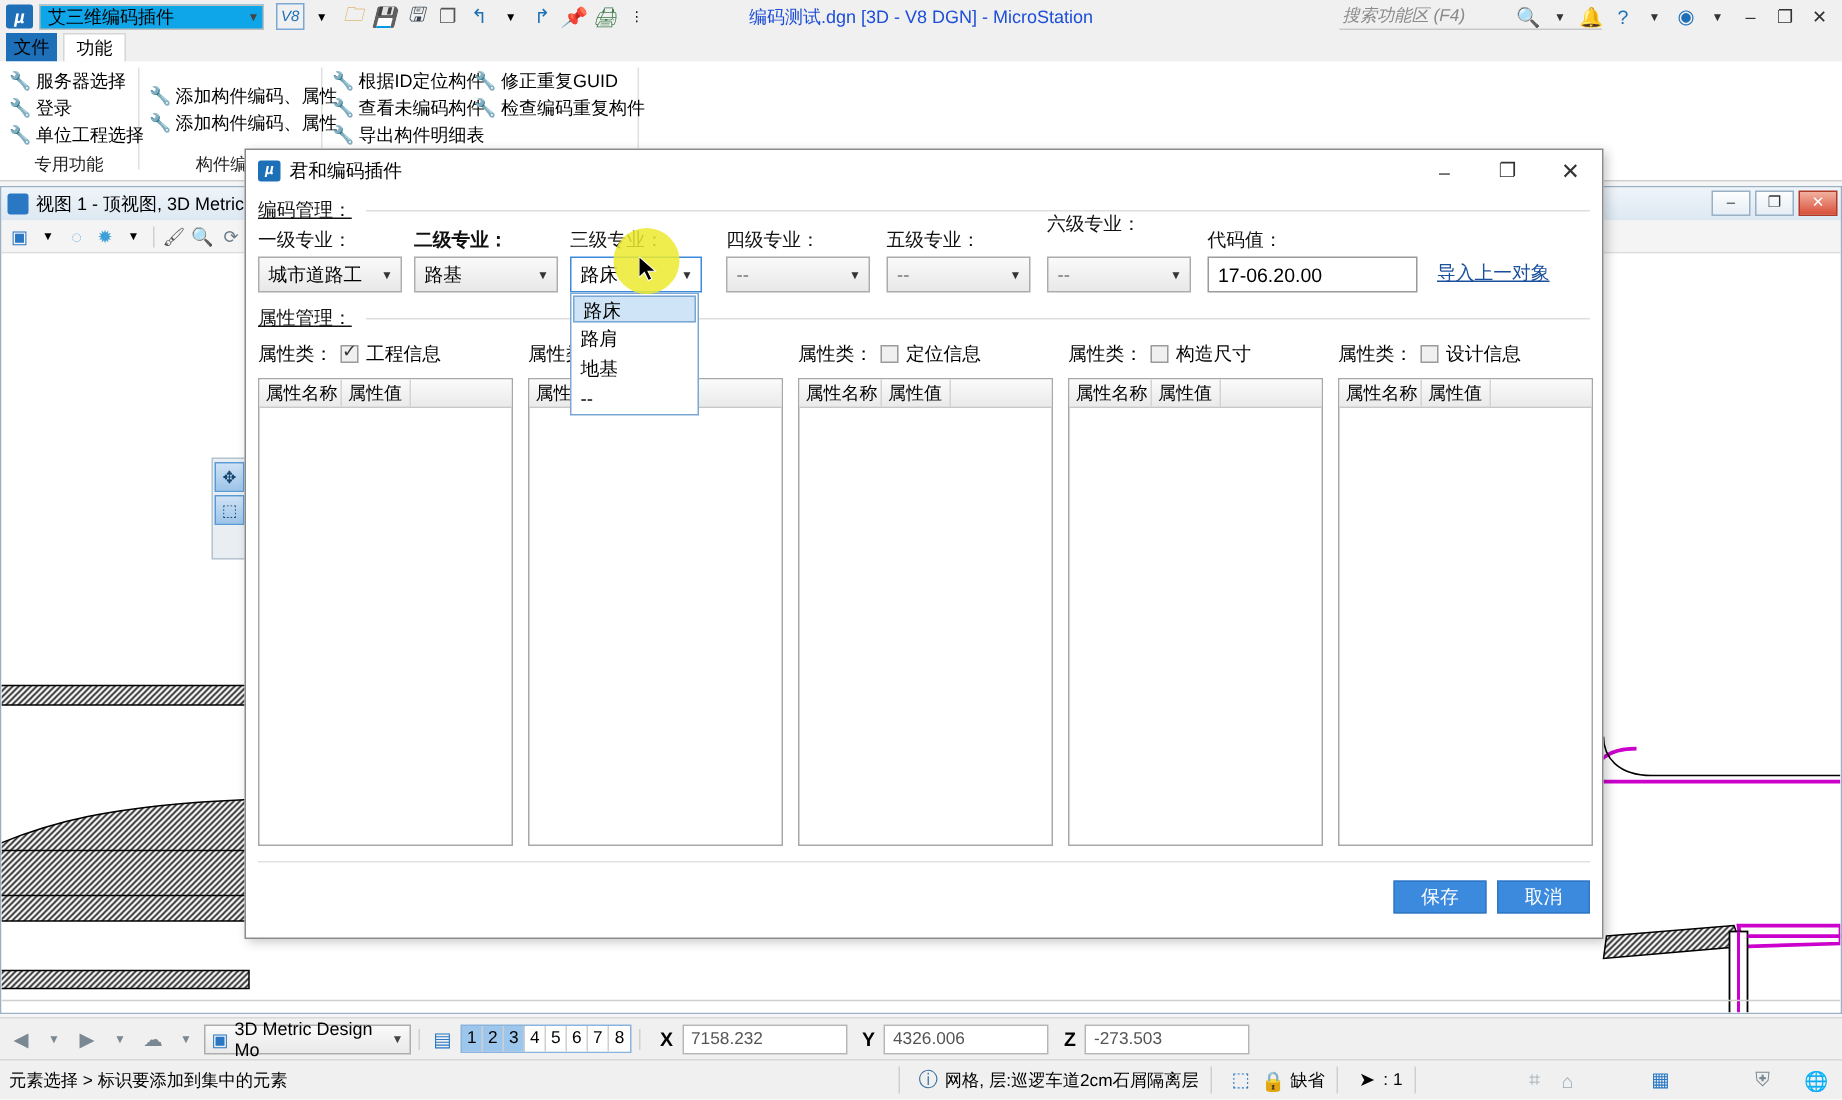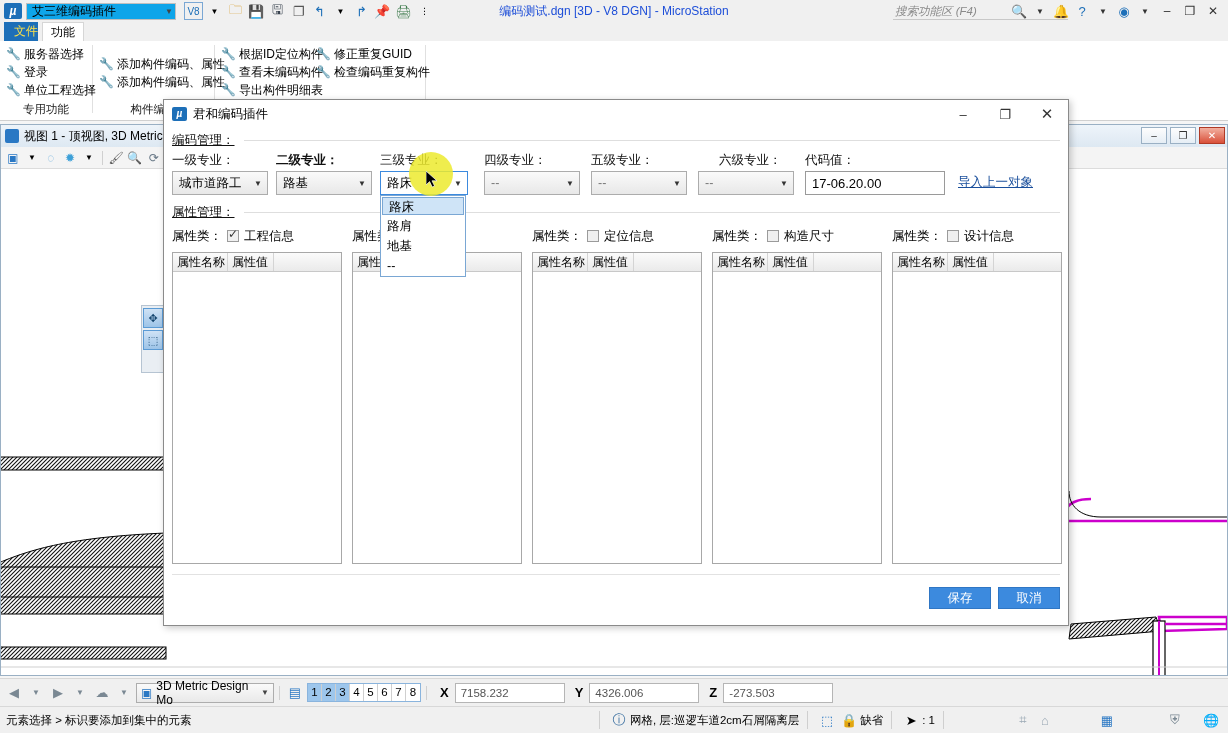--- a/index.html
+++ b/index.html
@@ -25,21 +25,21 @@
     background:#1d6fb8; color:#fff; font-weight:bold; font-style:italic;
     font-size:12px; line-height:16px; text-align:center; border-radius:2px;
   }
   .qat-combo {
     width:150px; height:17px; background:#0ea5e9; border:1px solid #bfbfbf;
     display:flex; align-items:center; padding:0 2px 0 5px; font-size:12px;
   }
   .qat-combo .lbl { flex:1; overflow:hidden; white-space:nowrap; }
   .caret-sm { font-size:8px; color:#444; }
   .qat-icons { display:flex; align-items:center; gap:2px; margin-left:8px; }
-  .qicon { width:19px; height:18px; display:flex; align-items:center; justify-content:center; font-size:13px; }
+  .qicon { width:19px; height:18px; display:flex; align-items:center; justify-content:center; font-size:13px;font-style:italic; }
   .sep-v { width:1px; height:14px; background:#d0d0d0; margin:0 3px; }
 
   .ms-title {
     position:absolute; left:0; top:0; width:1228px; height:22px;
     text-align:center; line-height:22px; font-size:12px; color:#1d4ed8;
     pointer-events:none;
   }
   .search-box {
     position:absolute; right:160px; top:2px; width:175px; height:18px;
     border-bottom:1px solid #c8c8c8; background:transparent;
@@ -50,21 +50,21 @@
   .tr-ic { width:20px; height:20px; display:flex; align-items:center; justify-content:center; font-size:13px; color:#1d6fb8; }
   .win-btn { width:22px; height:20px; display:flex; align-items:center; justify-content:center; font-size:12px; color:#333; }
 
   
   .ribbon-tabs {
     position:absolute; left:0; top:22px; width:1228px; height:19px;
     background:#f0f0f0;
   }
   .tab-file {
     position:absolute; left:4px; top:0; width:34px; height:19px;
-    background:#1d6fb8; color:#fde047; font-size:12px; text-align:right; line-height:19px;
+    background:#1d6fb8; color:#000000; font-size:12px; text-align:center; line-height:19px;
   }
   .tab-func {
     position:absolute; left:42px; top:0; width:42px; height:19px;
     background:#fff; color:#000; font-size:12px; text-align:center; line-height:19px;
     border-left:1px solid #d6d6d6; border-right:1px solid #d6d6d6; border-top:1px solid #d6d6d6;
   }
 
   
   .ribbon {
     position:absolute; left:0; top:41px; width:1228px; height:80px;
@@ -418,21 +418,21 @@
     </div>
 
     <div class="section-hdr" style="left:8px; top:32px;">编码管理：</div>
     <div class="section-line" style="left:80px; top:40px; width:816px;"></div>
 
     <div class="fld-label" style="left:8px; top:52px;">一级专业：</div>
     <div class="fld-label" style="left:112px; top:52px;font-weight:bold;">二级专业：</div>
     <div class="fld-label" style="left:216px; top:52px;">三级专业：</div>
     <div class="fld-label" style="left:320px; top:52px;">四级专业：</div>
     <div class="fld-label" style="left:427px; top:52px;">五级专业：</div>
-    <div class="fld-label" style="left:534px; top:52px;margin-left:21px;">六级专业：</div>
+    <div class="fld-label" style="left:534px; top:41px;">六级专业：</div>
     <div class="fld-label" style="left:641px; top:52px;">代码值：</div>
 
     <div class="combo" style="left:8px; top:71px; width:96px;">
       <span>城市道路工</span>
       <span class="arrow">▼</span>
     </div>
     <div class="combo" style="left:112px; top:71px; width:96px;">
       <span>路基</span>
       <span class="arrow">▼</span>
     </div>

